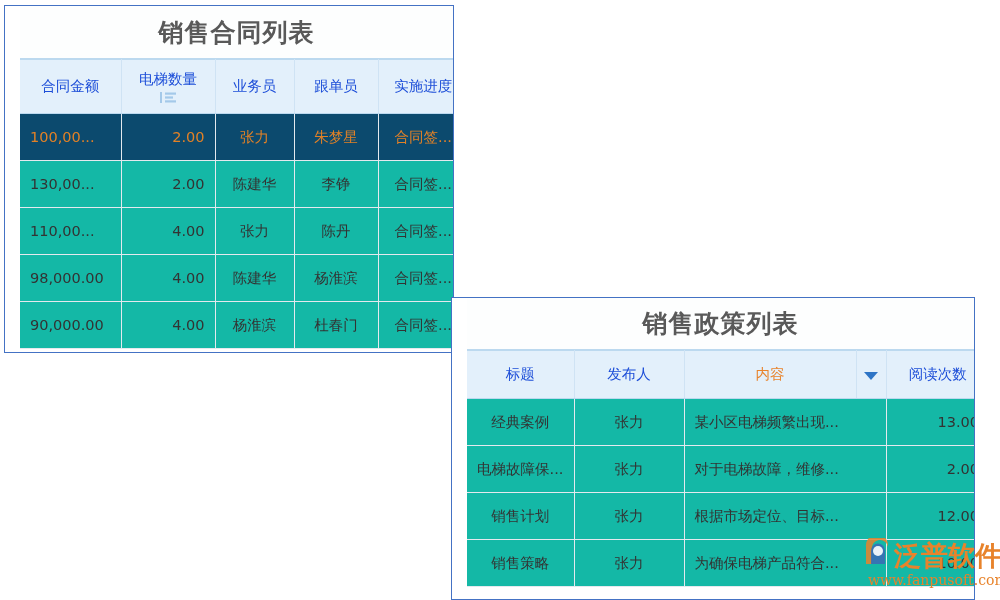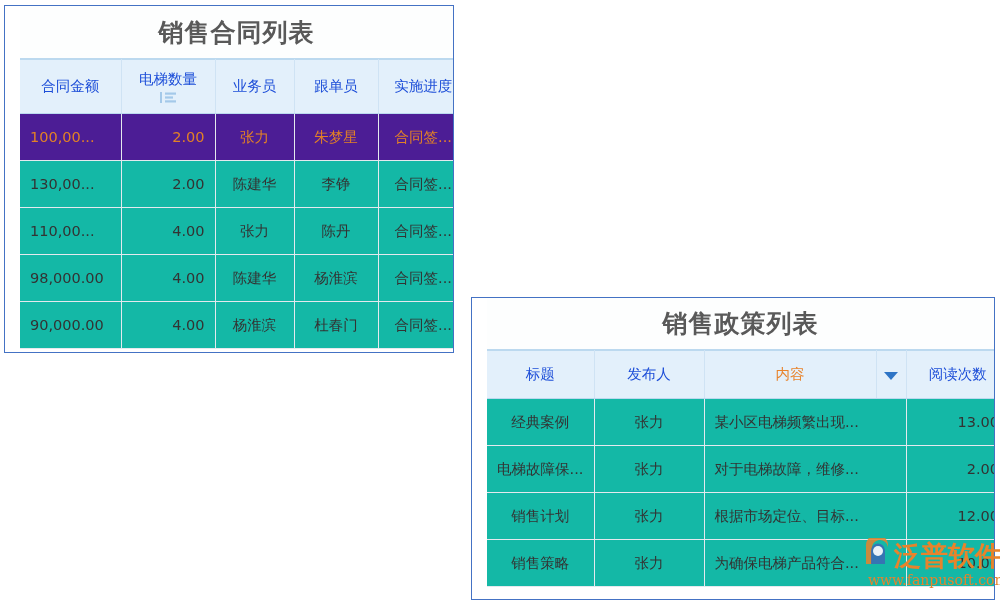--- a/index.html
+++ b/index.html
@@ -65,21 +65,21 @@
     vertical-align: middle;
     color: #333333;
     background: #14b8a6;
     white-space: nowrap;
     overflow: hidden;
     padding: 0 10px;
   }
   .grid td:last-child { border-right: none; }
 
   .grid tr.row-selected td {
-    background: #4c1d95;
+    background: #0c4a6e;
     color: #E28126;
   }
 
   
   #panel-contract {
     left: 4px;
     top: 5px;
     width: 450px;
     height: 348px;
   }
@@ -99,21 +99,21 @@
   .sort-mark {
     display: block;
     margin: 3px auto 0;
     width: 17px;
     height: 11px;
     opacity: .75;
   }
 
   
   #panel-policy {
-    left: 471px;
+    left: 451px;
     top: 297px;
     width: 524px;
     height: 303px;
   }
   #panel-policy .panel-title {
     height: 52px;
     line-height: 52px;
     font-size: 25px;
     border-bottom: 1px solid #bcd9ef;
   }

